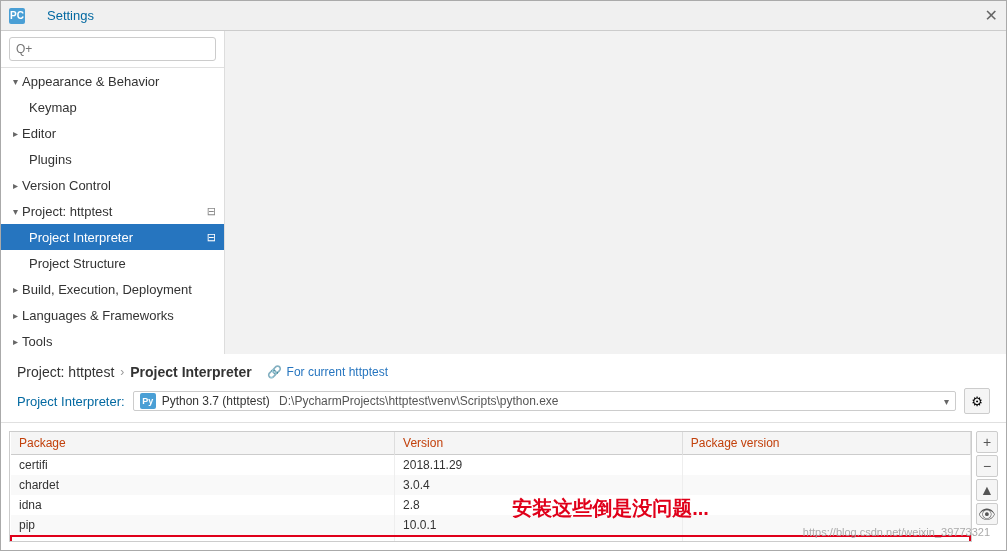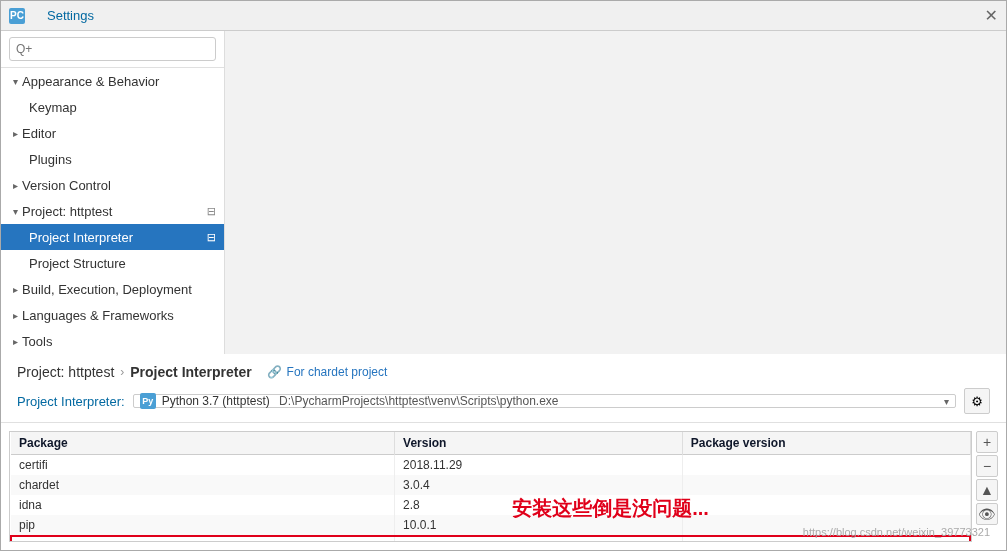--- a/index.html
+++ b/index.html
@@ -178,21 +178,21 @@
     }
 
     .interpreter-label {
       color: #0369a1;
       font-size: 13px;
       white-space: nowrap;
     }
 
     .interpreter-select {
       flex: 1;
-      height: 14px;
+      height: 20px;
       border: 1px solid #ccc;
       background: #fff;
       padding: 0 6px;
       font-size: 12px;
       display: flex;
       align-items: center;
       gap: 6px;
       cursor: pointer;
       border-radius: 2px;
     }
@@ -254,22 +254,22 @@
     }
 
     thead tr {
       background: #f5f5f5;
       border-bottom: 1px solid #ccc;
     }
 
     th {
       padding: 4px 8px;
       text-align: left;
-      font-weight: bold;
-      color: #0f172a;
+      font-weight: normal;
+      color: #c2410c;
       font-size: 12px;
       border-right: 1px solid #ddd;
     }
 
     td {
       padding: 3px 8px;
       font-size: 12px;
       color: #333;
       border-right: 1px solid #eee;
     }
@@ -397,21 +397,21 @@
 
     <div class="main-content">
       <div class="main-header">
 
         <div class="breadcrumb">
           <span class="breadcrumb-item">Project: httptest</span>
           <span class="breadcrumb-sep">›</span>
           <span class="breadcrumb-current">Project Interpreter</span>
           <span class="breadcrumb-link">
             <span>🔗</span>
-            <span>For chardet project</span>
+            <span>For current httptest</span>
           </span>
         </div>
 
         <div class="interpreter-row">
           <span class="interpreter-label">Project Interpreter:</span>
           <div class="interpreter-select">
             <div class="py-icon">
               <span>Py</span>
             </div>
             <span class="interpreter-select-text">

